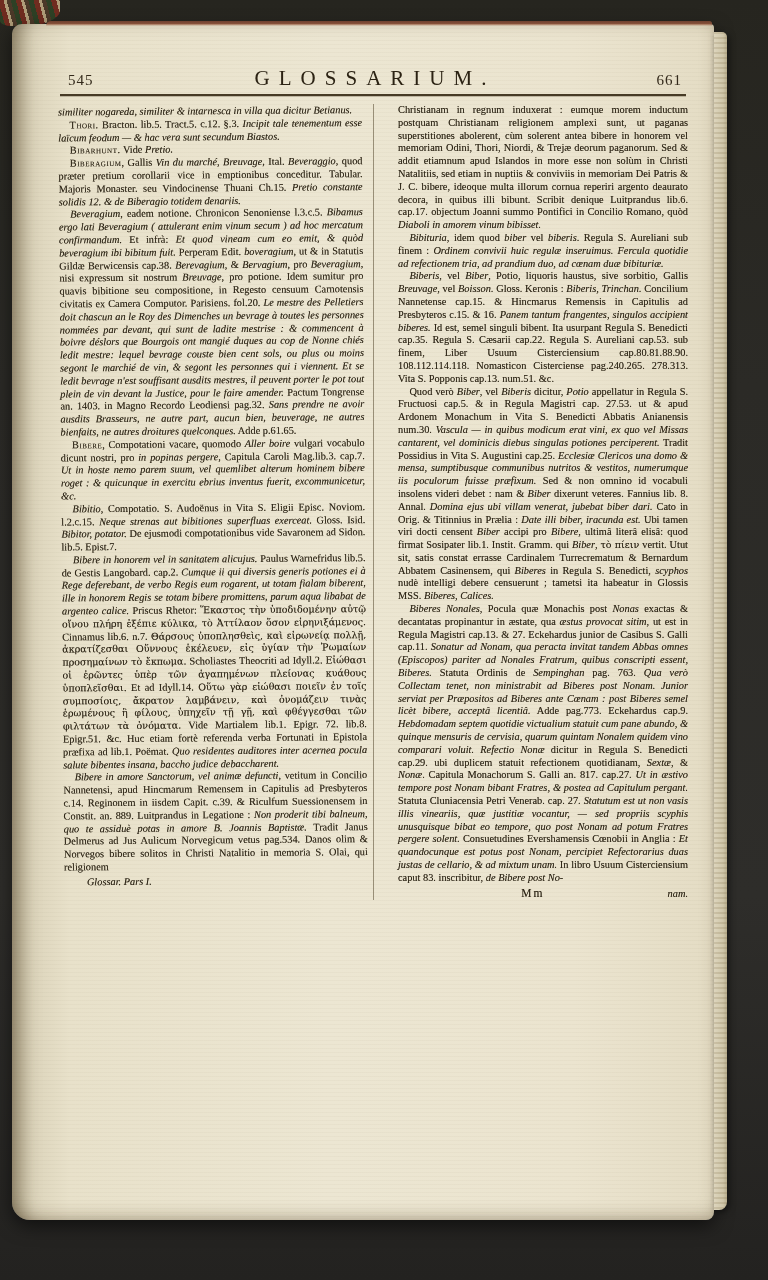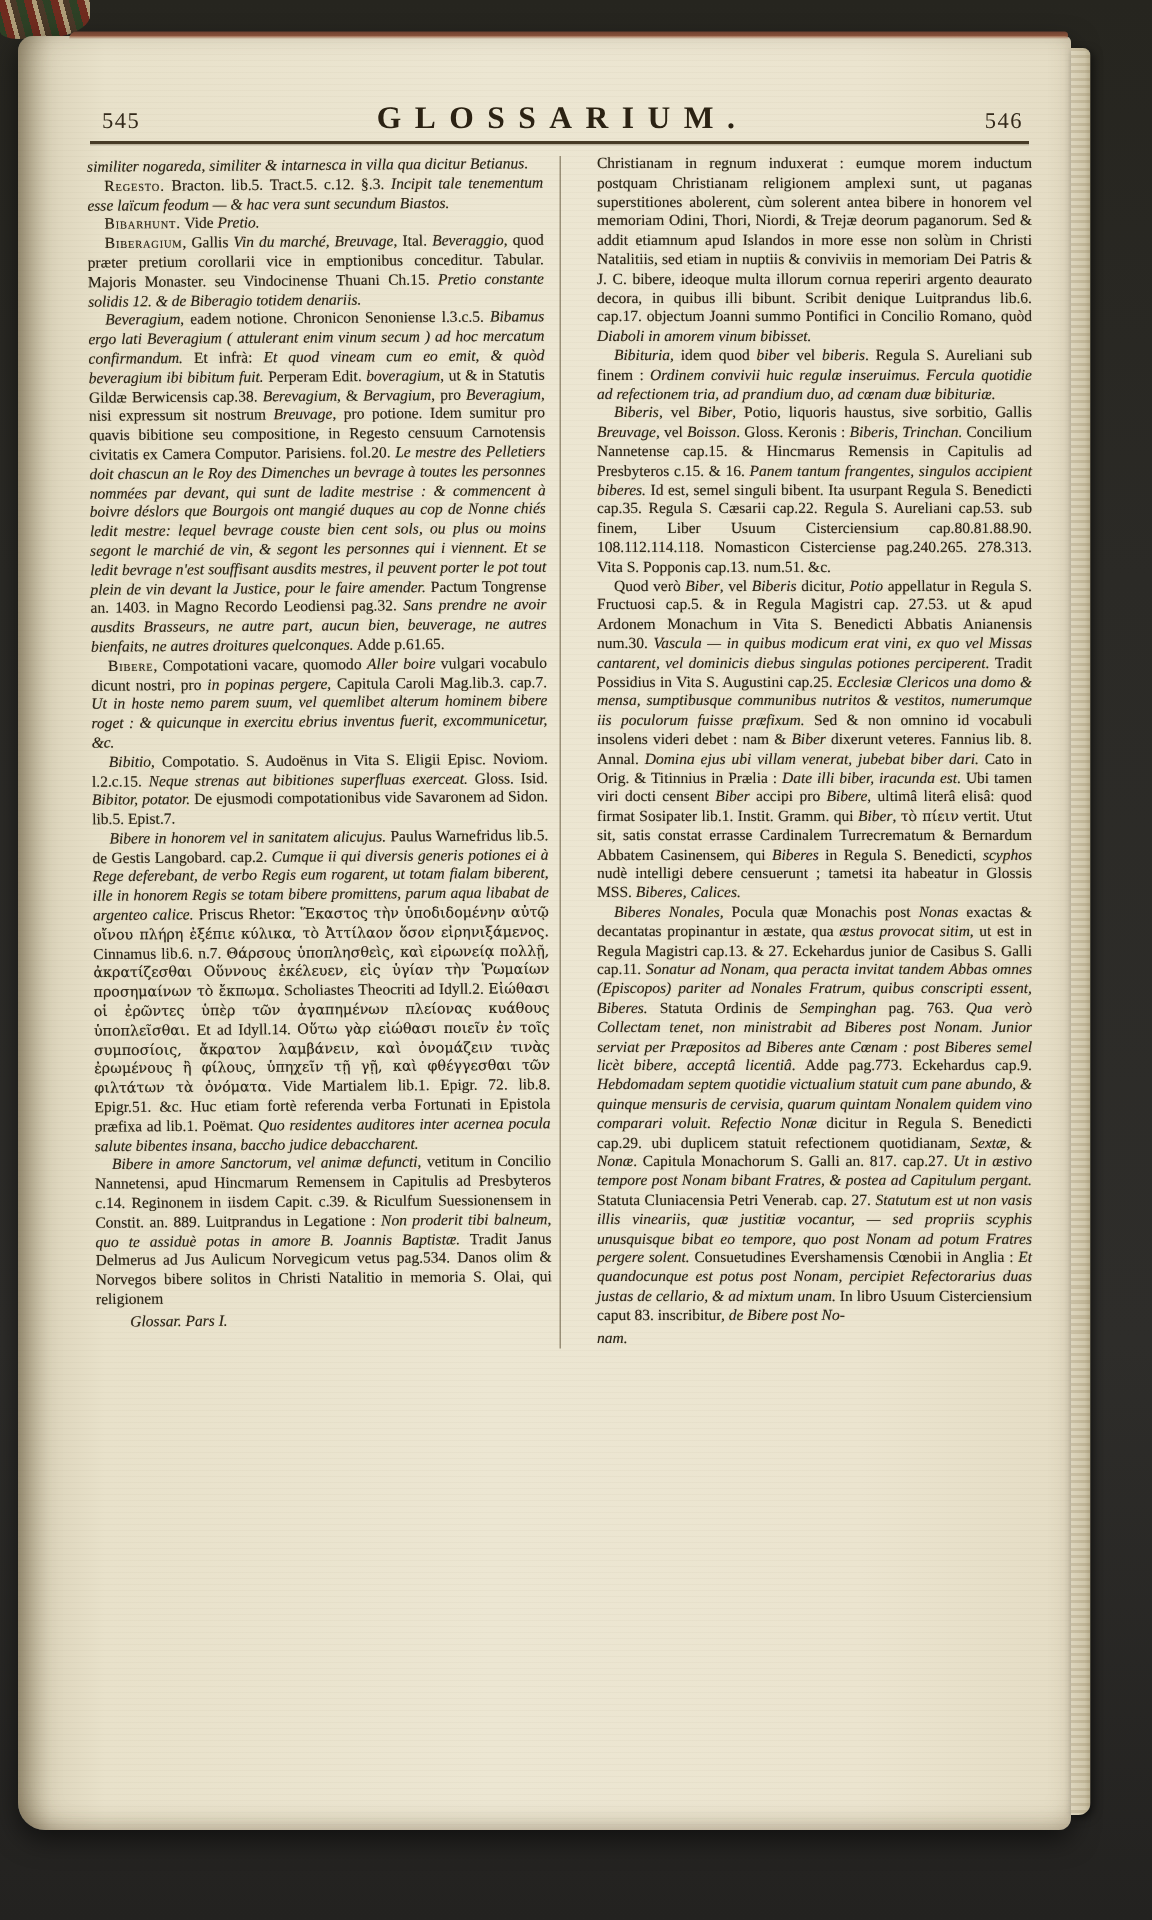--- a/index.html
+++ b/index.html
@@ -42,21 +42,21 @@
     position:absolute;inset:0;padding:42px 26px 0 46px;box-sizing:border-box;
     color:#2e2617;
   }
   .running-head{
     display:flex;align-items:baseline;margin:0 6px 3px 10px;
   }
   .folio{font-size:15px;letter-spacing:1px;color:#33291a;width:60px;}
   .folio.right{text-align:right;}
   .page-title{
     flex:1;text-align:center;font-size:21px;letter-spacing:9px;
-    color:#2b2213;font-weight:700;
+    color:#2b2213;font-weight:400;
   }
   .head-rule{
     border:none;border-top:2px solid #473b26;margin:2px 2px 8px 2px;
     box-shadow:0 1px 0 rgba(71,59,38,.25);
   }
   .columns{
     display:flex;align-items:flex-start;min-height:1046px;
   }
   .col{
     width:50%;box-sizing:border-box;display:flex;flex-direction:column;
@@ -86,43 +86,44 @@
 <div class="backdrop"></div>
 <div class="headband"></div>
 
 <div class="book-page">
   <div class="fore-edge"></div>
   <div class="page-inner">
 
     <div class="running-head">
       <span class="folio left">545</span>
       <span class="page-title">GLOSSARIUM.</span>
-      <span class="folio right">546</span>
+      <span class="folio right">661</span>
     </div>
     <hr class="head-rule">
 
     <div class="columns">
       <div class="col left" id="col-left">
           <p class="para p-cont"><span class="seg-i">similiter nogareda, similiter &amp; intarnesca in villa qua dicitur Betianus.</span></p>
-          <p class="para p-entry"><span class="seg-sc">Regesto.</span><span class="seg-r"> Bracton. lib.5. Tract.5. c.12. §.3. </span><span class="seg-i">Incipit tale tenementum esse laïcum feodum — &amp; hac vera sunt secundum Biastos.</span></p>
+          <p class="para p-entry"><span class="seg-sc">Thori.</span><span class="seg-r"> Bracton. lib.5. Tract.5. c.12. §.3. </span><span class="seg-i">Incipit tale tenementum esse laïcum feodum — &amp; hac vera sunt secundum Biastos.</span></p>
           <p class="para p-entry"><span class="seg-sc">Bibarhunt.</span><span class="seg-r"> Vide </span><span class="seg-i">Pretio.</span></p>
           <p class="para p-entry"><span class="seg-sc">Biberagium</span><span class="seg-r">, Gallis </span><span class="seg-i">Vin du marché, Breuvage,</span><span class="seg-r"> Ital. </span><span class="seg-i">Beveraggio</span><span class="seg-r">, quod præter pretium corollarii vice in emptionibus conceditur. Tabular. Majoris Monaster. seu Vindocinense Thuani Ch.15. </span><span class="seg-i">Pretio constante solidis 12. &amp; de Biberagio totidem denariis.</span></p>
           <p class="para p-entry"><span class="seg-i">Beveragium</span><span class="seg-r">, eadem notione. Chronicon Senoniense l.3.c.5. </span><span class="seg-i">Bibamus ergo lati Beveragium ( attulerant enim vinum secum ) ad hoc mercatum confirmandum.</span><span class="seg-r"> Et infrà: </span><span class="seg-i">Et quod vineam cum eo emit, &amp; quòd beveragium ibi bibitum fuit.</span><span class="seg-r"> Perperam Edit. </span><span class="seg-i">boveragium</span><span class="seg-r">, ut &amp; in Statutis Gildæ Berwicensis cap.38. </span><span class="seg-i">Berevagium</span><span class="seg-r">, &amp; </span><span class="seg-i">Bervagium</span><span class="seg-r">, pro </span><span class="seg-i">Beveragium</span><span class="seg-r">, nisi expressum sit nostrum </span><span class="seg-i">Breuvage</span><span class="seg-r">, pro potione. Idem sumitur pro quavis bibitione seu compositione, in Regesto censuum Carnotensis civitatis ex Camera Computor. Parisiens. fol.20. </span><span class="seg-i">Le mestre des Pelletiers doit chascun an le Roy des Dimenches un bevrage à toutes les personnes nommées par devant, qui sunt de ladite mestrise : &amp; commencent à boivre déslors que Bourgois ont mangié duques au cop de Nonne chiés ledit mestre: lequel bevrage couste bien cent sols, ou plus ou moins segont le marchié de vin, &amp; segont les personnes qui i viennent. Et se ledit bevrage n'est souffisant ausdits mestres, il peuvent porter le pot tout plein de vin devant la Justice, pour le faire amender.</span><span class="seg-r"> Pactum Tongrense an. 1403. in Magno Recordo Leodiensi pag.32. </span><span class="seg-i">Sans prendre ne avoir ausdits Brasseurs, ne autre part, aucun bien, beuverage, ne autres bienfaits, ne autres droitures quelconques.</span><span class="seg-r"> Adde p.61.65.</span></p>
           <p class="para p-entry"><span class="seg-sc">Bibere</span><span class="seg-r">, Compotationi vacare, quomodo </span><span class="seg-i">Aller boire</span><span class="seg-r"> vulgari vocabulo dicunt nostri, pro </span><span class="seg-i">in popinas pergere,</span><span class="seg-r"> Capitula Caroli Mag.lib.3. cap.7. </span><span class="seg-i">Ut in hoste nemo parem suum, vel quemlibet alterum hominem bibere roget : &amp; quicunque in exercitu ebrius inventus fuerit, excommunicetur, &amp;c.</span></p>
           <p class="para p-entry"><span class="seg-i">Bibitio</span><span class="seg-r">, Compotatio. S. Audoënus in Vita S. Eligii Episc. Noviom. l.2.c.15. </span><span class="seg-i">Neque strenas aut bibitiones superfluas exerceat.</span><span class="seg-r"> Gloss. Isid. </span><span class="seg-i">Bibitor, potator.</span><span class="seg-r"> De ejusmodi compotationibus vide Savaronem ad Sidon. lib.5. Epist.7.</span></p>
           <p class="para p-entry"><span class="seg-i">Bibere in honorem vel in sanitatem alicujus.</span><span class="seg-r"> Paulus Warnefridus lib.5. de Gestis Langobard. cap.2. </span><span class="seg-i">Cumque ii qui diversis generis potiones ei à Rege deferebant, de verbo Regis eum rogarent, ut totam fialam biberent, ille in honorem Regis se totam bibere promittens, parum aqua libabat de argenteo calice.</span><span class="seg-r"> Priscus Rhetor: </span><span class="seg-gr">Ἕκαστος τὴν ὑποδιδομένην αὐτῷ οἴνου πλήρη ἐξέπιε κύλικα, τὸ Ἀττίλαον ὅσον εἰρηνιξάμενος.</span><span class="seg-r"> Cinnamus lib.6. n.7. </span><span class="seg-gr">Θάρσους ὑποπλησθεὶς, καὶ εἰρωνείᾳ πολλῇ, ἀκρατίζεσθαι Οὕννους ἐκέλευεν, εἰς ὑγίαν τὴν Ῥωμαίων προσημαίνων τὸ ἔκπωμα.</span><span class="seg-r"> Scholiastes Theocriti ad Idyll.2. </span><span class="seg-gr">Εἰώθασι οἱ ἐρῶντες ὑπὲρ τῶν ἀγαπημένων πλείονας κυάθους ὑποπλεῖσθαι.</span><span class="seg-r"> Et ad Idyll.14. </span><span class="seg-gr">Οὕτω γὰρ εἰώθασι ποιεῖν ἐν τοῖς συμποσίοις, ἄκρατον λαμβάνειν, καὶ ὀνομάζειν τινὰς ἐρωμένους ἢ φίλους, ὑπηχεῖν τῇ γῇ, καὶ φθέγγεσθαι τῶν φιλτάτων τὰ ὀνόματα.</span><span class="seg-r"> Vide Martialem lib.1. Epigr. 72. lib.8. Epigr.51. &amp;c. Huc etiam fortè referenda verba Fortunati in Epistola præfixa ad lib.1. Poëmat. </span><span class="seg-i">Quo residentes auditores inter acernea pocula salute bibentes insana, baccho judice debaccharent.</span></p>
           <p class="para p-entry"><span class="seg-i">Bibere in amore Sanctorum, vel animæ defuncti</span><span class="seg-r">, vetitum in Concilio Nannetensi, apud Hincmarum Remensem in Capitulis ad Presbyteros c.14. Reginonem in iisdem Capit. c.39. &amp; Riculfum Suessionensem in Constit. an. 889. Luitprandus in Legatione : </span><span class="seg-i">Non proderit tibi balneum, quo te assiduè potas in amore B. Joannis Baptistæ.</span><span class="seg-r"> Tradit Janus Delmerus ad Jus Aulicum Norvegicum vetus pag.534. Danos olim &amp; Norvegos bibere solitos in Christi Natalitio in memoria S. Olai, qui religionem</span></p>
           <div class="signature-line">Glossar. Pars I.</div>
         </div>
       <div class="col right" id="col-right">
           <p class="para p-cont"><span class="seg-r">Christianam in regnum induxerat : eumque morem inductum postquam Christianam religionem amplexi sunt, ut paganas superstitiones abolerent, cùm solerent antea bibere in honorem vel memoriam Odini, Thori, Niordi, &amp; Trejæ deorum paganorum. Sed &amp; addit etiamnum apud Islandos in more esse non solùm in Christi Natalitiis, sed etiam in nuptiis &amp; conviviis in memoriam Dei Patris &amp; J. C. bibere, ideoque multa illorum cornua reperiri argento deaurato decora, in quibus illi bibunt. Scribit denique Luitprandus lib.6. cap.17. objectum Joanni summo Pontifici in Concilio Romano, quòd </span><span class="seg-i">Diaboli in amorem vinum bibisset.</span></p>
           <p class="para p-entry"><span class="seg-i">Bibituria</span><span class="seg-r">, idem quod </span><span class="seg-i">biber</span><span class="seg-r"> vel </span><span class="seg-i">biberis</span><span class="seg-r">. Regula S. Aureliani sub finem : </span><span class="seg-i">Ordinem convivii huic regulæ inseruimus. Fercula quotidie ad refectionem tria, ad prandium duo, ad cœnam duæ bibituriæ.</span></p>
           <p class="para p-entry"><span class="seg-i">Biberis</span><span class="seg-r">, vel </span><span class="seg-i">Biber</span><span class="seg-r">, Potio, liquoris haustus, sive sorbitio, Gallis </span><span class="seg-i">Breuvage</span><span class="seg-r">, vel </span><span class="seg-i">Boisson</span><span class="seg-r">. Gloss. Keronis : </span><span class="seg-i">Biberis, Trinchan.</span><span class="seg-r"> Concilium Nannetense cap.15. &amp; Hincmarus Remensis in Capitulis ad Presbyteros c.15. &amp; 16. </span><span class="seg-i">Panem tantum frangentes, singulos accipient biberes.</span><span class="seg-r"> Id est, semel singuli bibent. Ita usurpant Regula S. Benedicti cap.35. Regula S. Cæsarii cap.22. Regula S. Aureliani cap.53. sub finem, Liber Usuum Cisterciensium cap.80.81.88.90. 108.112.114.118. Nomasticon Cisterciense pag.240.265. 278.313. Vita S. Popponis cap.13. num.51. &amp;c.</span></p>
           <p class="para p-entry"><span class="seg-r">Quod verò </span><span class="seg-i">Biber</span><span class="seg-r">, vel </span><span class="seg-i">Biberis</span><span class="seg-r"> dicitur, </span><span class="seg-i">Potio</span><span class="seg-r"> appellatur in Regula S. Fructuosi cap.5. &amp; in Regula Magistri cap. 27.53. ut &amp; apud Ardonem Monachum in Vita S. Benedicti Abbatis Anianensis num.30. </span><span class="seg-i">Vascula — in quibus modicum erat vini, ex quo vel Missas cantarent, vel dominicis diebus singulas potiones perciperent.</span><span class="seg-r"> Tradit Possidius in Vita S. Augustini cap.25. </span><span class="seg-i">Ecclesiæ Clericos una domo &amp; mensa, sumptibusque communibus nutritos &amp; vestitos, numerumque iis poculorum fuisse præfixum.</span><span class="seg-r"> Sed &amp; non omnino id vocabuli insolens videri debet : nam &amp; </span><span class="seg-i">Biber</span><span class="seg-r"> dixerunt veteres. Fannius lib. 8. Annal. </span><span class="seg-i">Domina ejus ubi villam venerat, jubebat biber dari.</span><span class="seg-r"> Cato in Orig. &amp; Titinnius in Prælia : </span><span class="seg-i">Date illi biber, iracunda est.</span><span class="seg-r"> Ubi tamen viri docti censent </span><span class="seg-i">Biber</span><span class="seg-r"> accipi pro </span><span class="seg-i">Bibere</span><span class="seg-r">, ultimâ literâ elisâ: quod firmat Sosipater lib.1. Instit. Gramm. qui </span><span class="seg-i">Biber</span><span class="seg-r">, </span><span class="seg-gr">τὸ πίειν</span><span class="seg-r"> vertit. Utut sit, satis constat errasse Cardinalem Turrecrematum &amp; Bernardum Abbatem Casinensem, qui </span><span class="seg-i">Biberes</span><span class="seg-r"> in Regula S. Benedicti, </span><span class="seg-i">scyphos</span><span class="seg-r"> nudè intelligi debere censuerunt ; tametsi ita habeatur in Glossis MSS. </span><span class="seg-i">Biberes, Calices.</span></p>
           <p class="para p-entry"><span class="seg-i">Biberes Nonales</span><span class="seg-r">, Pocula quæ Monachis post </span><span class="seg-i">Nonas</span><span class="seg-r"> exactas &amp; decantatas propinantur in æstate, qua </span><span class="seg-i">æstus provocat sitim</span><span class="seg-r">, ut est in Regula Magistri cap.13. &amp; 27. Eckehardus junior de Casibus S. Galli cap.11. </span><span class="seg-i">Sonatur ad Nonam, qua peracta invitat tandem Abbas omnes (Episcopos) pariter ad Nonales Fratrum, quibus conscripti essent, Biberes.</span><span class="seg-r"> Statuta Ordinis de </span><span class="seg-i">Sempinghan</span><span class="seg-r"> pag. 763. </span><span class="seg-i">Qua verò Collectam tenet, non ministrabit ad Biberes post Nonam. Junior serviat per Præpositos ad Biberes ante Cœnam : post Biberes semel licèt bibere, acceptâ licentiâ.</span><span class="seg-r"> Adde pag.773. Eckehardus cap.9. </span><span class="seg-i">Hebdomadam septem quotidie victualium statuit cum pane abundo, &amp; quinque mensuris de cervisia, quarum quintam Nonalem quidem vino comparari voluit.</span><span class="seg-r"> </span><span class="seg-i">Refectio Nonæ</span><span class="seg-r"> dicitur in Regula S. Benedicti cap.29. ubi duplicem statuit refectionem quotidianam, </span><span class="seg-i">Sextæ</span><span class="seg-r">, &amp; </span><span class="seg-i">Nonæ</span><span class="seg-r">. Capitula Monachorum S. Galli an. 817. cap.27. </span><span class="seg-i">Ut in æstivo tempore post Nonam bibant Fratres, &amp; postea ad Capitulum pergant.</span><span class="seg-r"> Statuta Cluniacensia Petri Venerab. cap. 27. </span><span class="seg-i">Statutum est ut non vasis illis vineariis, quæ justitiæ vocantur, — sed propriis scyphis unusquisque bibat eo tempore, quo post Nonam ad potum Fratres pergere solent.</span><span class="seg-r"> Consuetudines Evershamensis Cœnobii in Anglia : </span><span class="seg-i">Et quandocunque est potus post Nonam, percipiet Refectorarius duas justas de cellario, &amp; ad mixtum unam.</span><span class="seg-r"> In libro Usuum Cisterciensium caput 83. inscribitur, </span><span class="seg-i">de Bibere post No-</span></p>
           <div class="catchword-line">
+            <span class="gathering-wrap"><span class="gathering-mark">Mm</span></span>
             <span class="catchword">nam.</span>
           </div>
         </div>
     </div>
 
   </div>
 </div>
 
 </body></html>

